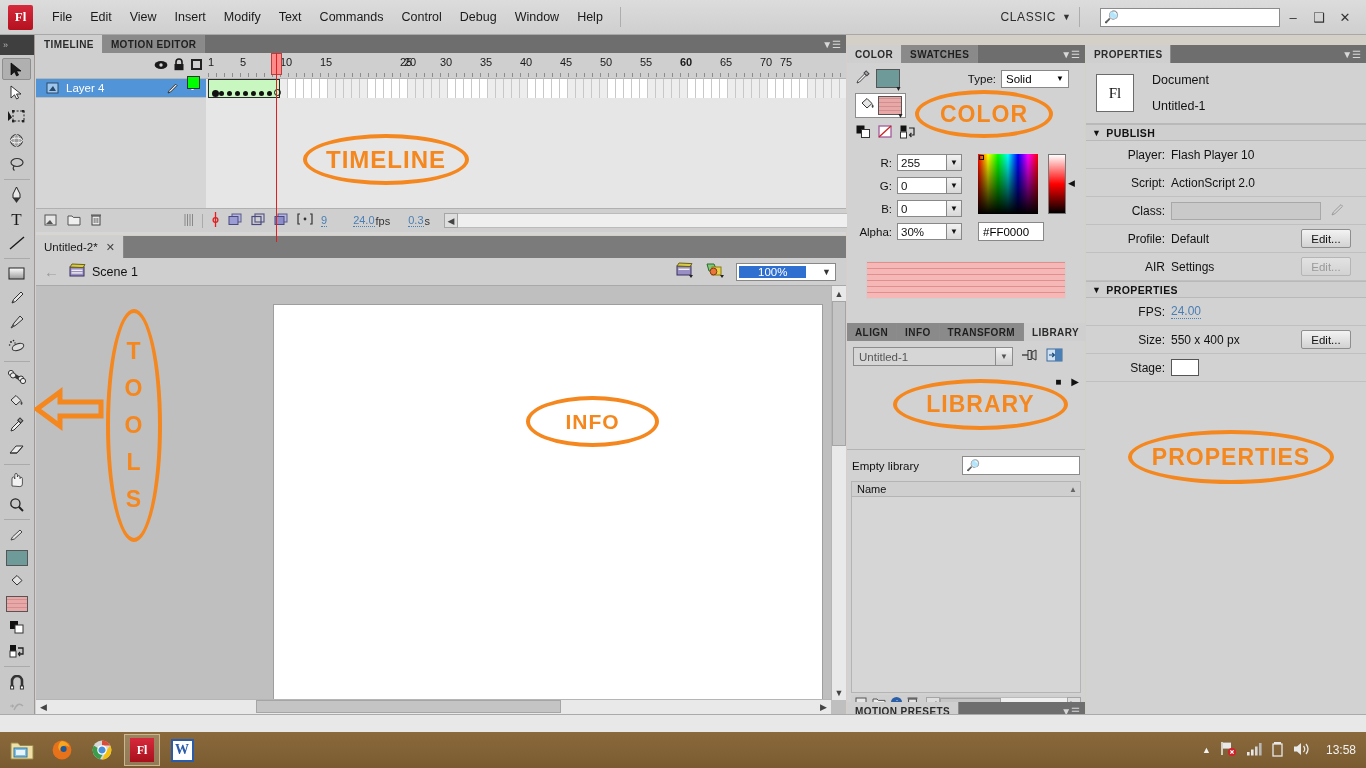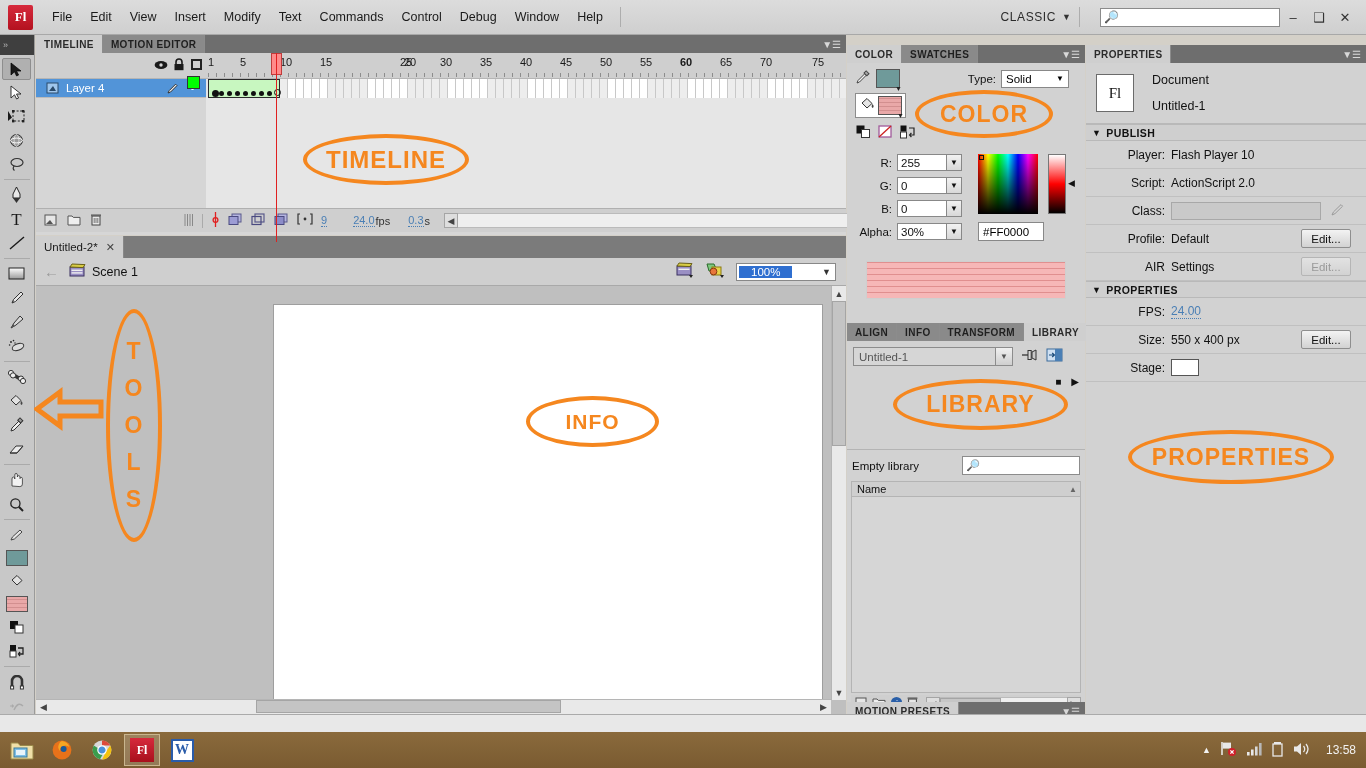--- a/index.html
+++ b/index.html
@@ -124,21 +124,21 @@
      font-size:11.5px; color:#1a1a1a; border-right:1px solid #888; }
   .doc-tab .x { margin-left:8px; font-size:11px; color:#444; }
 
   
   .editbar { position:absolute; left:36px; top:258px; width:810px; height:28px;
      background:#cfcfcf; border-bottom:1px solid #a9a9a9;
      display:flex; align-items:center; }
   .scene-name { font-size:12.5px; color:#111; margin-left:6px; }
   .zoom-box { width:100px; height:18px; border:1px solid #888; background:#fff;
      display:flex; align-items:center; margin-right:10px; }
-  .zoom-val { background:#2f6fd0; color:#fff; font-size:11.5px; padding:0 12px; margin-left:2px;}
+  .zoom-val { background:#2f6fd0; color:#fff; font-size:11.5px; padding:0 19px; margin-left:2px;}
   .zoom-caret { margin-left:auto; margin-right:4px; font-size:9px; color:#333; }
 
   
   .stage-area { position:absolute; left:36px; top:286px; width:810px; height:428px;
      background:#bfbfbf; }
   .stage-white { position:absolute; left:237px; top:18px; width:550px; height:400px;
      background:#fff; border:1px solid #9e9e9e; }
   .scroll-v { position:absolute; right:0; top:0; width:15px; height:414px;
      background:#e9e9e9; border-left:1px solid #b5b5b5; }
   .scroll-h { position:absolute; left:0; bottom:0; width:795px; height:15px;
@@ -480,21 +480,21 @@
           <div class="num" style="left: 194px;">25</div>
           <div class="num" style="left: 234px;">30</div>
           <div class="num" style="left: 274px;">35</div>
           <div class="num" style="left: 314px;">40</div>
           <div class="num" style="left: 354px;">45</div>
           <div class="num" style="left: 394px;">50</div>
           <div class="num" style="left: 434px;">55</div>
           <div class="num" style="left: 474px; font-weight: bold;">60</div>
           <div class="num" style="left: 514px;">65</div>
           <div class="num" style="left: 554px;">70</div>
-          <div class="num" style="left: 606px;">75</div>
+          <div class="num" style="left: 574px;">75</div>
           <div class="tick" style="left: 2px;"></div>
           <div class="tick" style="left: 10px;"></div>
           <div class="tick" style="left: 18px;"></div>
           <div class="tick" style="left: 26px;"></div>
           <div class="tick" style="left: 34px;"></div>
           <div class="tick" style="left: 42px;"></div>
           <div class="tick" style="left: 50px;"></div>
           <div class="tick" style="left: 58px;"></div>
           <div class="tick" style="left: 66px;"></div>
           <div class="tick" style="left: 74px;"></div>

